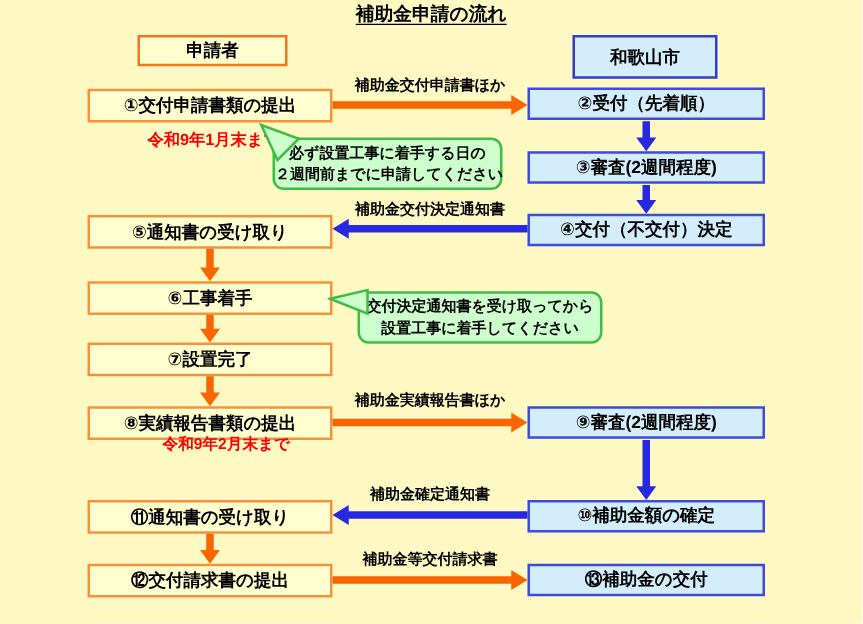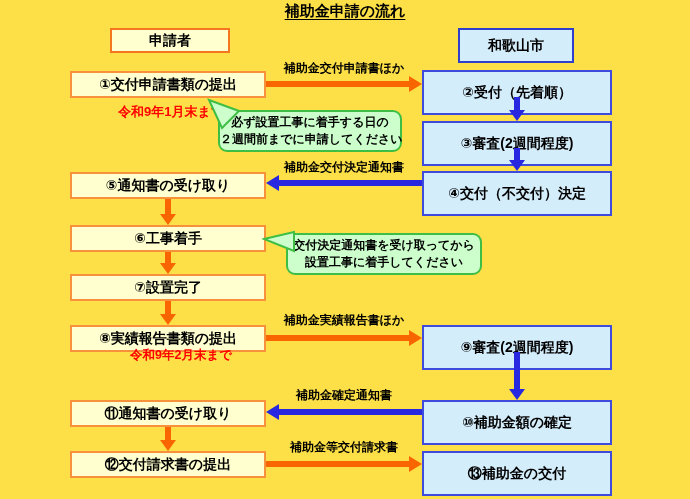--- a/index.html
+++ b/index.html
@@ -1,38 +1,38 @@
 <!DOCTYPE html>
 <html><head>
 <meta charset="utf-8">
 <style>
   html,body{margin:0;padding:0;background:#fff;}
   .canvas{
-    position:relative;width:690px;height:499px;background:#fde047;overflow:hidden;
+    position:relative;width:690px;height:499px;background:#fef9c3;overflow:hidden;
     font-family:"Liberation Sans","DejaVu Sans",sans-serif;
     color:#000;
   }
   .title{
     position:absolute;top:2px;left:0;width:690px;text-align:center;
     font-size:15px;font-weight:bold;text-decoration:underline;text-underline-offset:3px;
   }
   
   .hdr{
     position:absolute;display:flex;align-items:center;justify-content:center;
     font-size:14px;font-weight:bold;box-sizing:border-box;
   }
   .hdr-app{left:110px;top:28px;width:120px;height:25px;background:#FFFFCF;border:2px solid #F4761F;}
   .hdr-city{left:458px;top:28px;width:116px;height:35px;background:#D4EDFB;border:2px solid #2F3FCB;}
   
   .box{
     position:absolute;display:flex;align-items:center;justify-content:center;
     font-size:14px;font-weight:bold;box-sizing:border-box;white-space:nowrap;
   }
   .ybox{left:70px;width:196px;height:27px;background:#FFFFCF;border:2px solid #F8913C;}
-  .bbox{left:422px;width:190px;height:45px;background:#D4EDFB;border:2px solid #3E4BDC;}
+  .bbox{left:422px;width:190px;height:26px;background:#D4EDFB;border:2px solid #3E4BDC;}
   #b1{top:71px} #b5{top:172px} #b6{top:225px} #b7{top:274px} #b8{top:325px} #b11{top:400px} #b12{top:451px}
   #b2{top:70px} #b3{top:121px} #b4{top:171px} #b9{top:325px} #b10{top:400px} #b13{top:451px}
   
   .ha{position:absolute;height:16px;}
   .ha.orange{color:#F96500}
   .ha.blue{color:#2828E0}
   .ha .sh{position:absolute;top:5px;height:6px;background:currentColor;}
   .ha.r .sh{left:0;right:11px;}
   .ha.l .sh{left:11px;right:0;}
   .ha .hd{position:absolute;top:0;width:0;height:0;border-top:8px solid transparent;border-bottom:8px solid transparent;}

